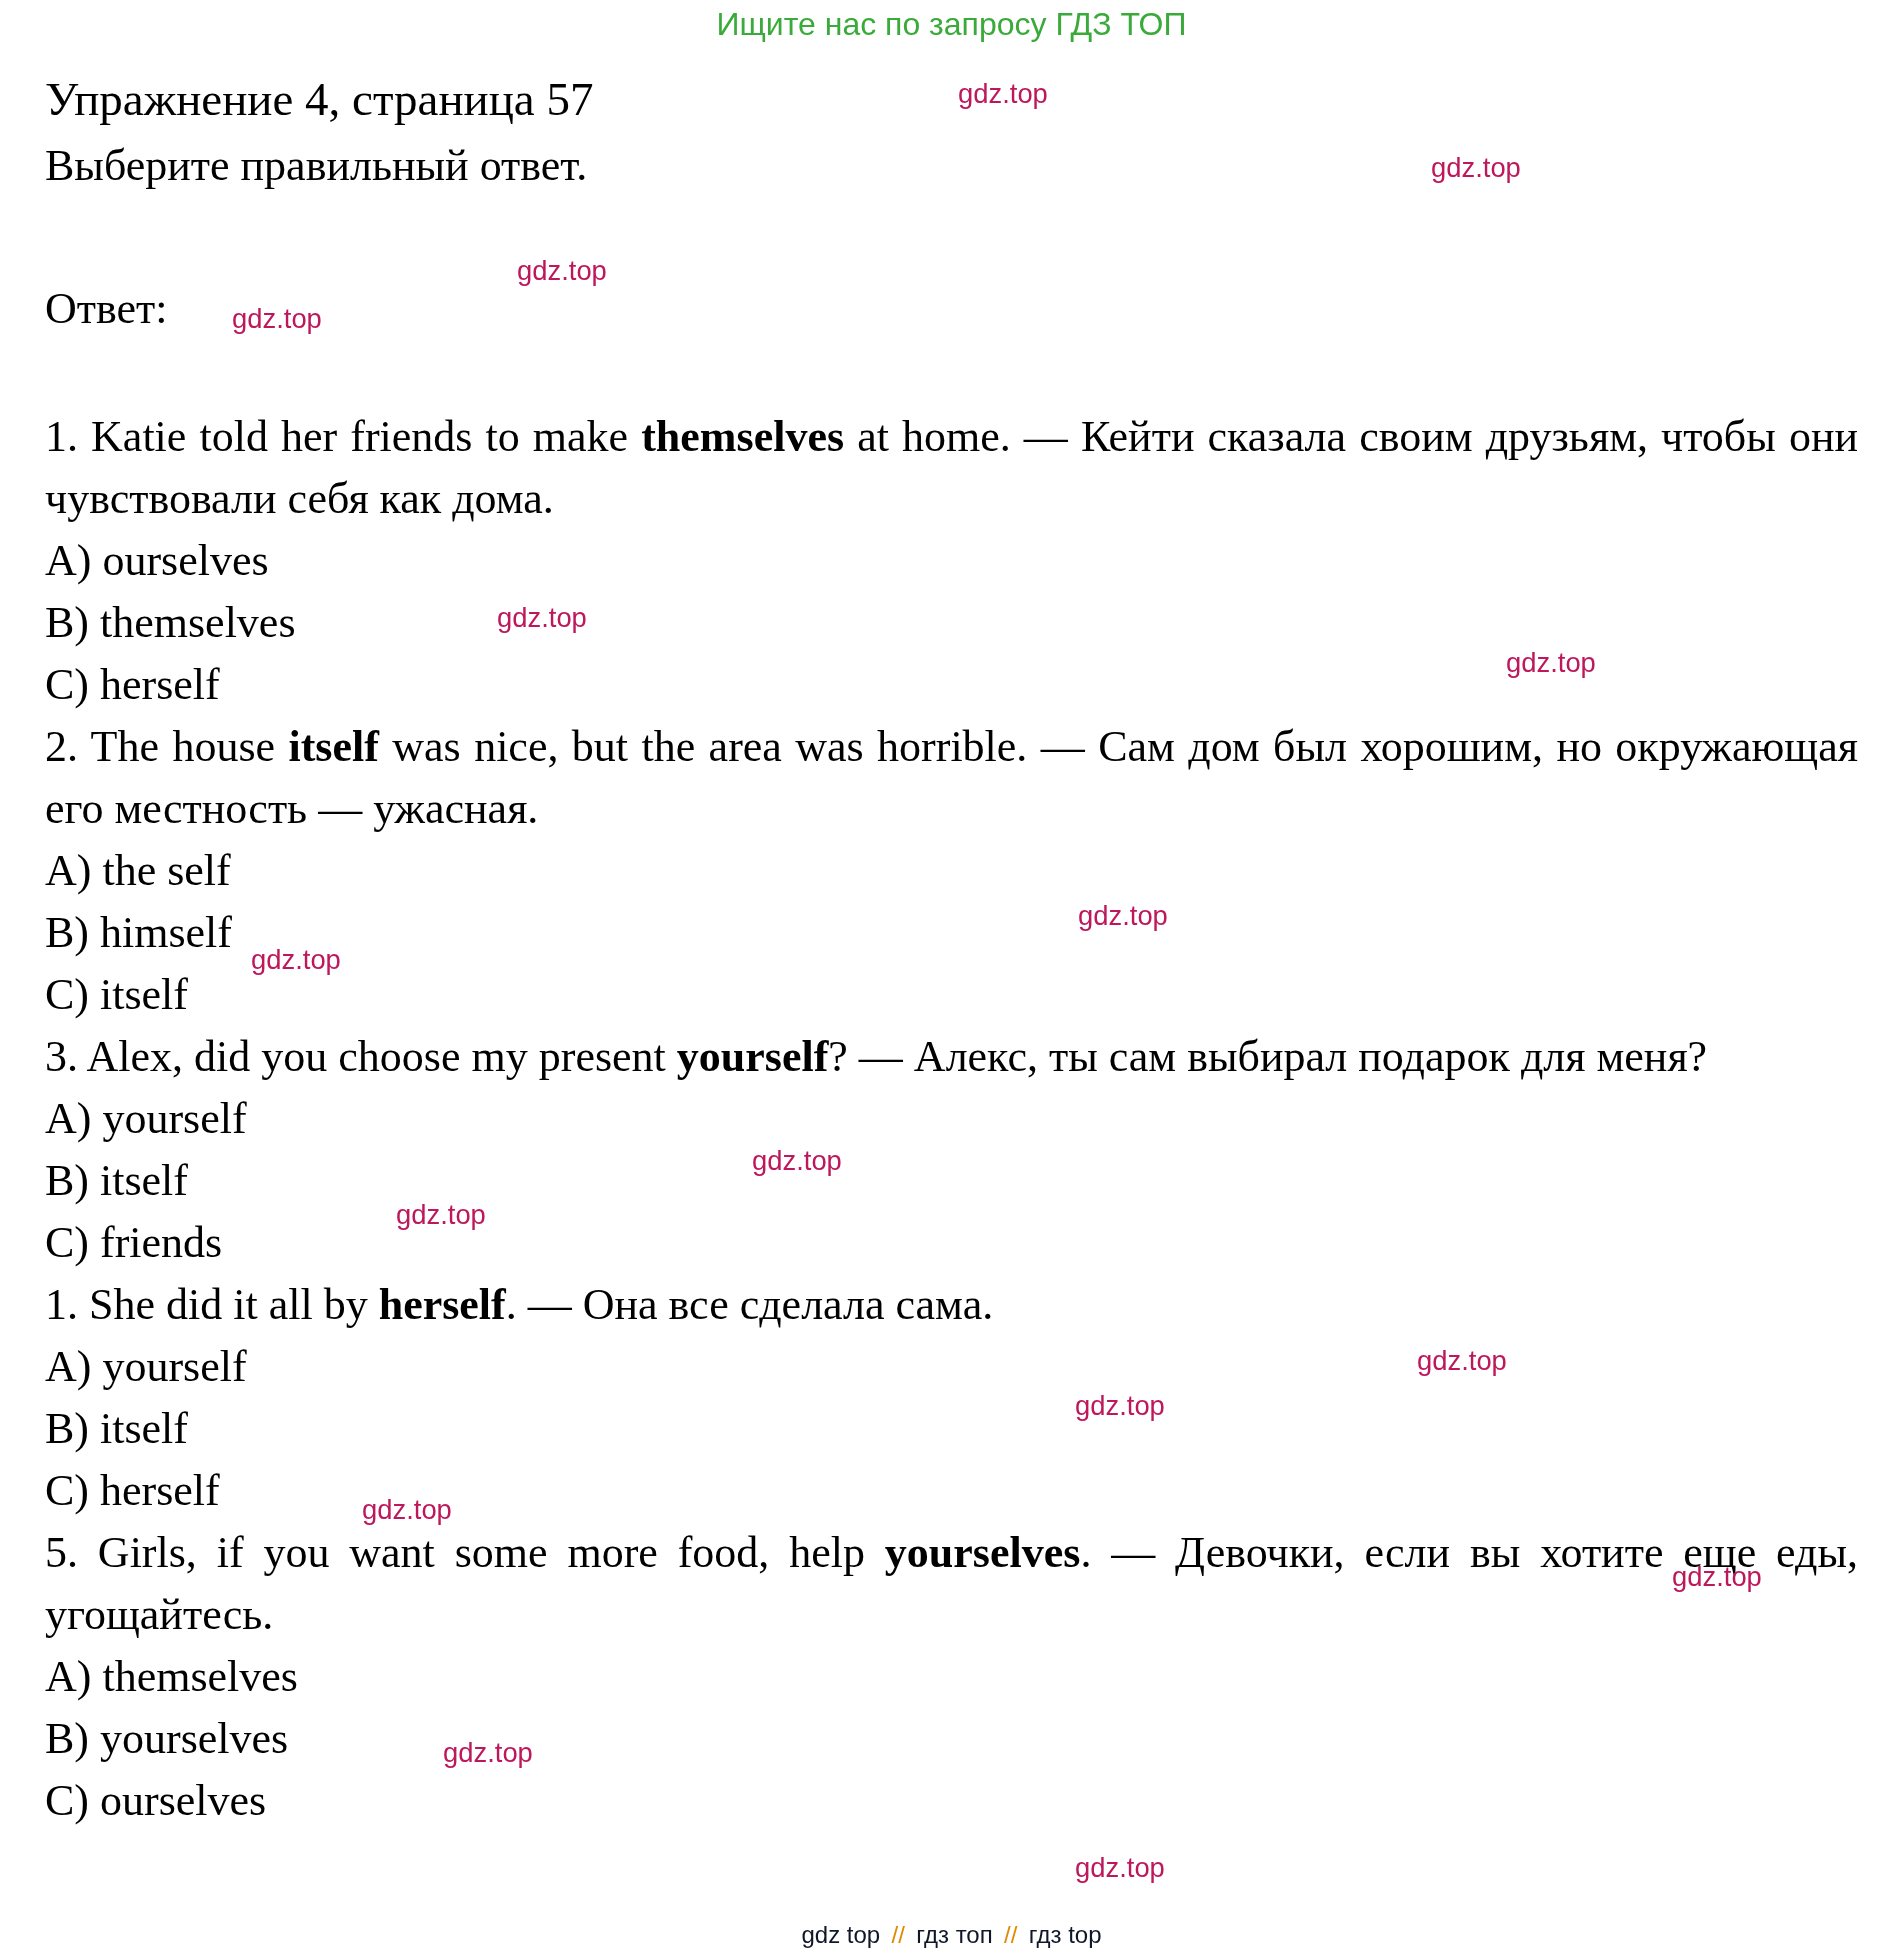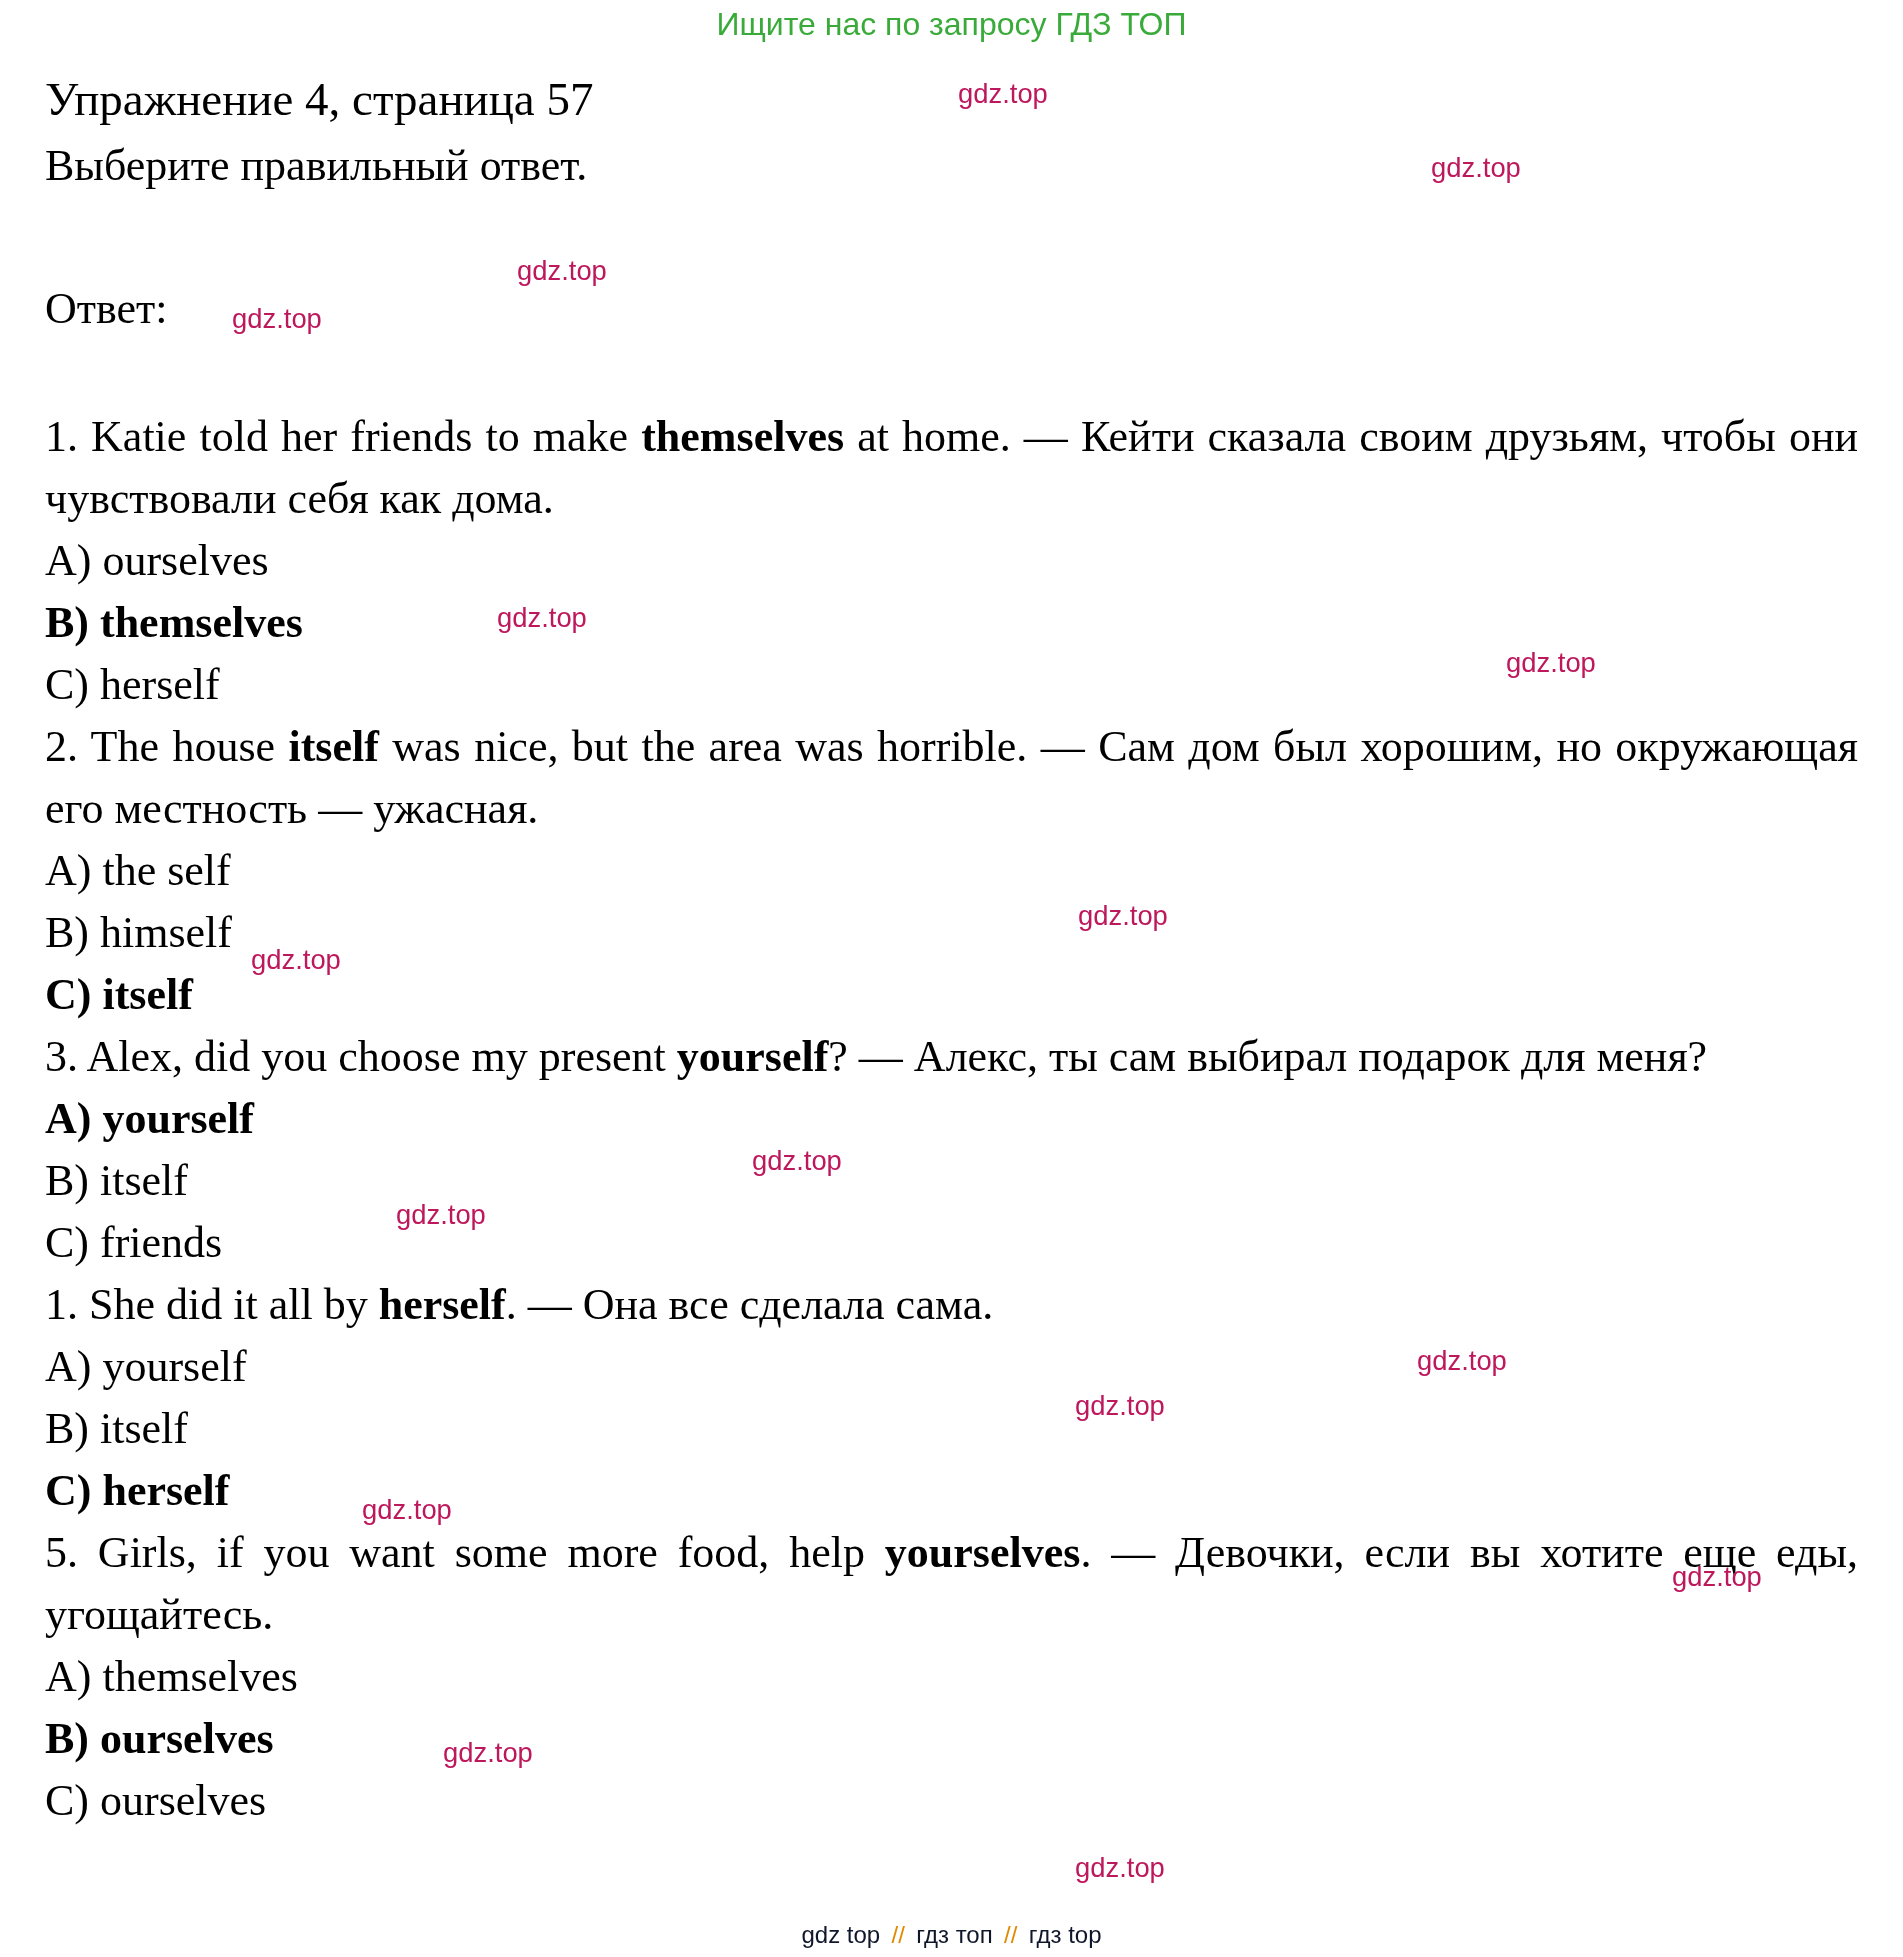--- a/index.html
+++ b/index.html
@@ -32,21 +32,21 @@
     font-size: 47px;
     line-height: 59px;
     font-weight: normal;
     margin: 0;
   }
   .subtitle { margin: 5.7px 0 0 0; }
   .answer-label { margin: 81px 0 0 0; }
   .items { margin-top: 66px; }
   .para { margin: 0; text-align: justify; }
   .opt { margin: 0; }
-  .correct { font-weight: bold; }
+  .correct { font-weight: normal; }
   .wm {
     position: absolute;
     font-family: "Liberation Sans", "DejaVu Sans", sans-serif;
     font-size: 27.4px;
     color: #be185d;
     white-space: nowrap;
     text-align: center;
   }
   .footer {
     position: absolute;
@@ -97,21 +97,21 @@
     <div>
       <p class="para"><span>1. She did it all by </span><b>herself</b><span>. — Она все сделала сама.</span></p>
       <div class="opt">A) yourself</div>
       <div class="opt">B) itself</div>
       <div class="opt correct">C) herself</div>
     </div>
 
     <div>
       <p class="para"><span>5. Girls, if you want some more food, help </span><b>yourselves</b><span>. — Девочки, если вы хотите еще еды, угощайтесь.</span></p>
       <div class="opt">A) themselves</div>
-      <div class="opt correct">B) ourselves</div>
+      <div class="opt correct">B) yourselves</div>
       <div class="opt">C) ourselves</div>
     </div>
 
   </div>
 </div>
 
 <span class="wm" style="left:958px;top:78px">gdz.top</span>
 <span class="wm" style="left:1431px;top:152px">gdz.top</span>
 <span class="wm" style="left:517px;top:255px">gdz.top</span>
 <span class="wm" style="left:232px;top:303px">gdz.top</span>

